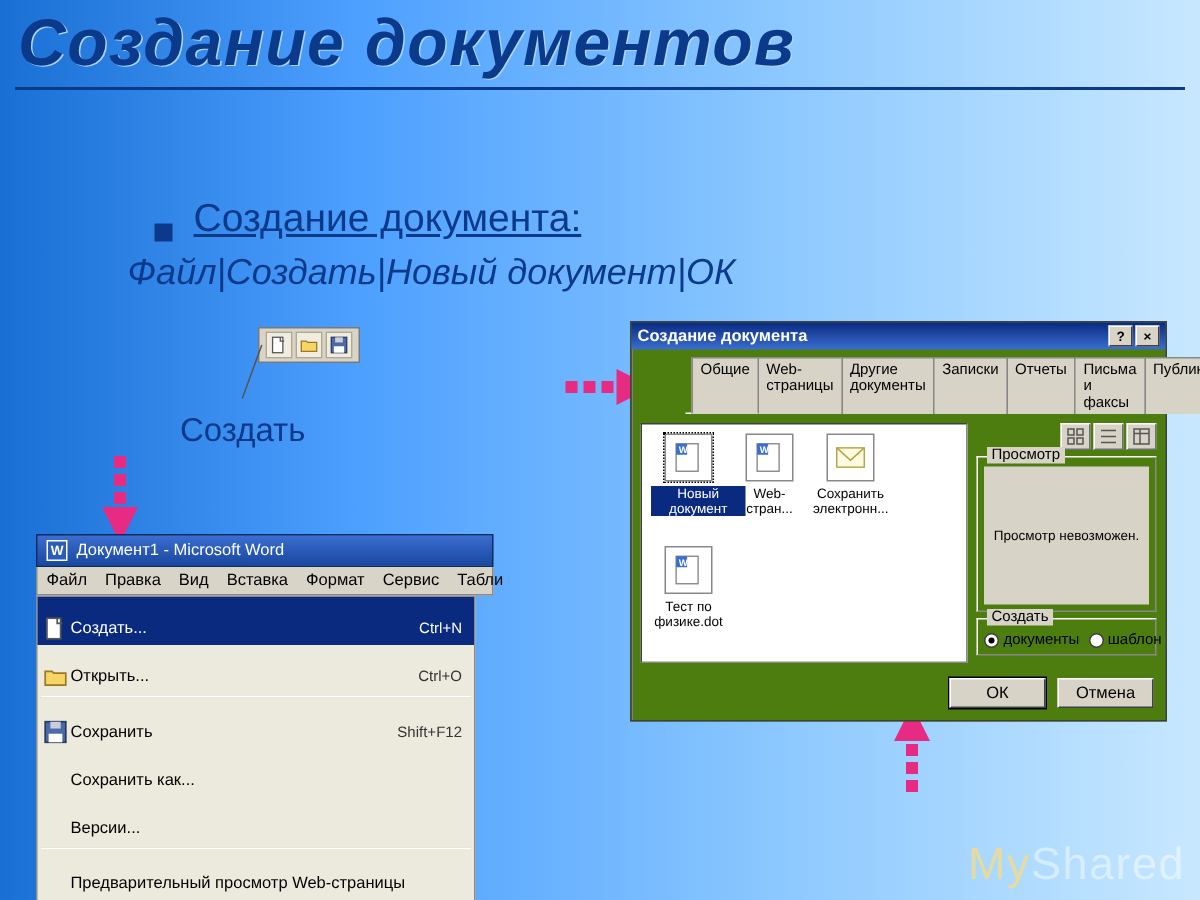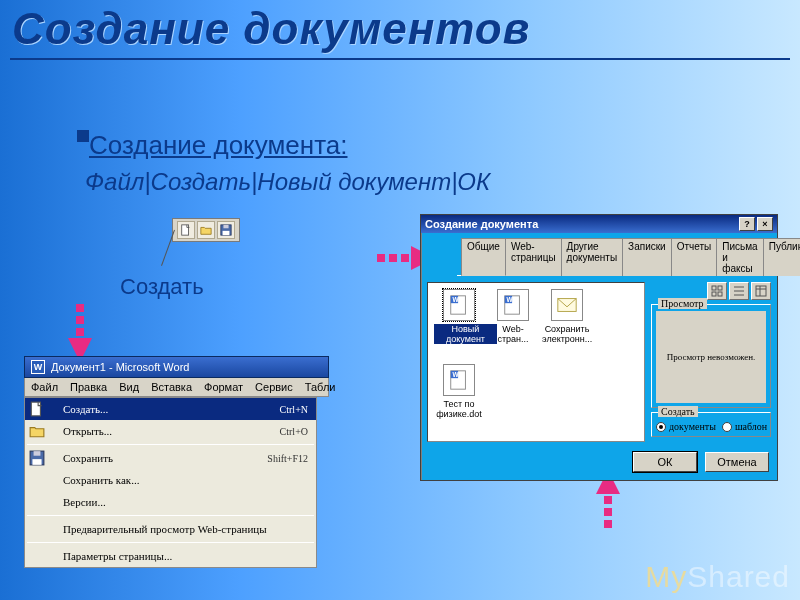--- a/index.html
+++ b/index.html
@@ -2,21 +2,21 @@
 <html><head>
 <meta charset="utf-8">
 <style>
   * { box-sizing: border-box; margin: 0; padding: 0; }
   html, body { width: 800px; height: 600px; overflow: hidden; font-family: Tahoma, Arial, sans-serif; }
   body { background: linear-gradient(to right, #1a6fd4 0%, #4da0ff 30%, #8cc8ff 65%, #c8e8ff 100%); position: relative; }
 
   .title { position:absolute; top:4px; left:12px; font-size:44px; font-weight:bold; font-style:italic; color:#0b3a8b; text-shadow:1px 1px 0 #aad4ff; letter-spacing:1px;}
   .title-underline { position:absolute; top:58px; left:10px; width:780px; height:2px; background:#0b3a8b;}
 
-  .bullet-row { position:absolute; top:130px; left:77px; display:flex; align-items:flex-start; }
+  .bullet-row { position:absolute; top:130px; left:103px; display:flex; align-items:flex-end; gap:14px; }
   .bullet-sq { width:12px; height:12px; background:#0b3a8b; flex:none;}
   .bullet-text { font-size:26px; color:#0b3a8b; text-decoration:underline; }
   .menu-path { position:absolute; top:168px; left:85px; font-size:24px; font-style:italic; color:#0b3a8b; }
 
   
   .mini-toolbar { position:absolute; top:218px; left:172px; background:#d8d4c8; border:1px solid #7a7a7a; padding:2px 4px; display:flex; gap:2px;}
   .mini-btn { width:18px; height:18px; background:#f0ece0; border:1px solid #b0a890; display:flex; align-items:center; justify-content:center; font-size:11px;}
   .mini-btn svg { width:12px; height:12px; }
 
   .callout-line { position:absolute; top:230px; left:174px; width:1px; height:38px; border-left:1px solid #555; transform:rotate(20deg); transform-origin:top;}
@@ -35,45 +35,45 @@
   .arrow-up { top:470px; left:596px; }
   .arrow-up .dashcol { display:flex; flex-direction:column; align-items:center; }
 
   
   .word-wrap { position:absolute; top:356px; left:24px; width:305px; font-size:11px; color:#000; }
   .word-titlebar { background:linear-gradient(#3a6ed0,#1a47a0); color:#fff; padding:3px 6px; display:flex; align-items:center; gap:6px; border:1px solid #0a2a60;}
   .word-titlebar .wicon { width:14px;height:14px;background:#2a5db8;border:1px solid #fff;display:inline-flex;align-items:center;justify-content:center;font-size:9px;font-weight:bold;color:#fff;}
   .word-menubar { background:#d8d4c8; border:1px solid #8a8a8a; border-top:none; display:flex; }
   .word-menubar span { padding:3px 6px; }
   .word-dropdown { background:#eceadd; border:1px solid #8a8a8a; width:293px; }
-  .menu-item { display:flex; align-items:center; padding:3px 8px 3px 4px; gap:18px;font-family:Liberation Serif, serif; }
+  .menu-item { display:flex; align-items:center; padding:13px 8px 3px 4px; gap:2px; }
   .menu-item .mi-icon { width:16px; height:16px; flex:none; display:flex; align-items:center; justify-content:center;}
   .menu-item .mi-icon.blank { background:transparent;}
   .menu-item .mi-label { flex:1; text-align:left; }
   .menu-item .mi-short { color:#333; font-size:10px; }
   .menu-item.selected { background:#0a2a80; color:#fff; }
   .menu-item.selected .mi-short { color:#fff; }
   .menu-sep { height:1px; background:#b0ac9e; margin:2px 2px; border-bottom:1px solid #fff;}
 
   
-  .dialog { position:absolute; top:214px; left:420px; width:358px; background:#0ea5e9; border:1px solid #404040; font-size:10px; box-shadow:1px 1px 0 #808080 inset;}
+  .dialog { position:absolute; top:214px; left:420px; width:358px; background:#4d7c0f; border:1px solid #404040; font-size:10px; box-shadow:1px 1px 0 #808080 inset;}
   .dlg-title { background:linear-gradient(#0a2a80,#3a6ed0); color:#fff; font-size:11px; font-weight:bold; padding:2px 4px; display:flex; align-items:center;}
   .dlg-title .spacer{flex:1;}
   .dlg-title .tbtn { width:16px;height:14px;background:#d7d3c7;border:1px solid #fff;border-right-color:#404040;border-bottom-color:#404040;margin-left:2px;display:flex;align-items:center;justify-content:center;font-size:9px;color:#000;font-weight:bold;}
   .dlg-tabs { display:flex; padding:4px 4px 0 4px; gap:0; font-size:10px; border-bottom:1px solid #fff;margin-left:36px;}
   .dlg-tab { background:#d7d3c7; border:1px solid #888; border-bottom:none; padding:2px 5px; margin-right:-1px; position:relative; top:1px;}
   .dlg-tab.active { background:#d7d3c7; border-bottom:1px solid #d7d3c7; z-index:2; font-weight:normal;}
   .dlg-body { display:flex; padding:6px; gap:6px; }
   .dlg-left { flex:1; background:#fff; border:1px solid #888; border-top-color:#404040; border-left-color:#404040; height:160px; padding:6px; display:flex; align-items:flex-start; gap:4px; flex-wrap:wrap;}
   .doc-icon { width:50px; text-align:center; font-size:9px; }
   .doc-icon .ic { width:32px;height:32px;margin:0 auto 3px auto;background:#fff;border:1px solid #888;display:flex;align-items:center;justify-content:center;}
   .doc-icon.sel .ic { outline:1px dotted #000;}
   .doc-icon.sel .lbl { background:#0a2a80; color:#fff; display:inline-block; padding:0 12px;}
   .doc-icon .ic svg { width:22px; height:22px; }
-  .dlg-right { width:120px; display:flex; flex-direction:column; gap:4px;font-family:Liberation Serif, serif;}
+  .dlg-right { width:120px; display:flex; flex-direction:column; gap:4px;}
   .view-btns { display:flex; gap:2px; justify-content:flex-end;}
   .view-btns .vb { width:20px;height:18px;background:#d7d3c7;border:1px solid #fff;border-right-color:#707070;border-bottom-color:#707070;display:flex;align-items:center;justify-content:center;}
   .group { border:1px solid #888; border-top-color:#fff; border-left-color:#fff; padding:6px 4px 4px 4px; position:relative;}
   .group .gl { position:absolute; top:-7px; left:6px; background:#d7d3c7; padding:0 3px; font-size:10px;}
   .preview-box { background:#d7d3c7; height:92px; display:flex; align-items:center; justify-content:center; font-size:9px; color:#000; text-align:center;}
   .radio-row { display:flex; align-items:center; gap:3px; font-size:10px; margin-right:6px;}
   .radio { width:10px;height:10px;border:1px solid #404040;border-radius:50%;background:#fff;display:inline-flex;align-items:center;justify-content:center;}
   .radio.checked::after{content:"";width:4px;height:4px;background:#000;border-radius:50%;}
   .dlg-buttons { display:flex; justify-content:flex-end; gap:8px; padding:4px 8px 8px 0;}
   .dlg-btn { width:64px; height:20px; background:#d7d3c7; border:1px solid #fff; border-right-color:#404040; border-bottom-color:#404040; font-size:11px; display:flex; align-items:center; justify-content:center;}

